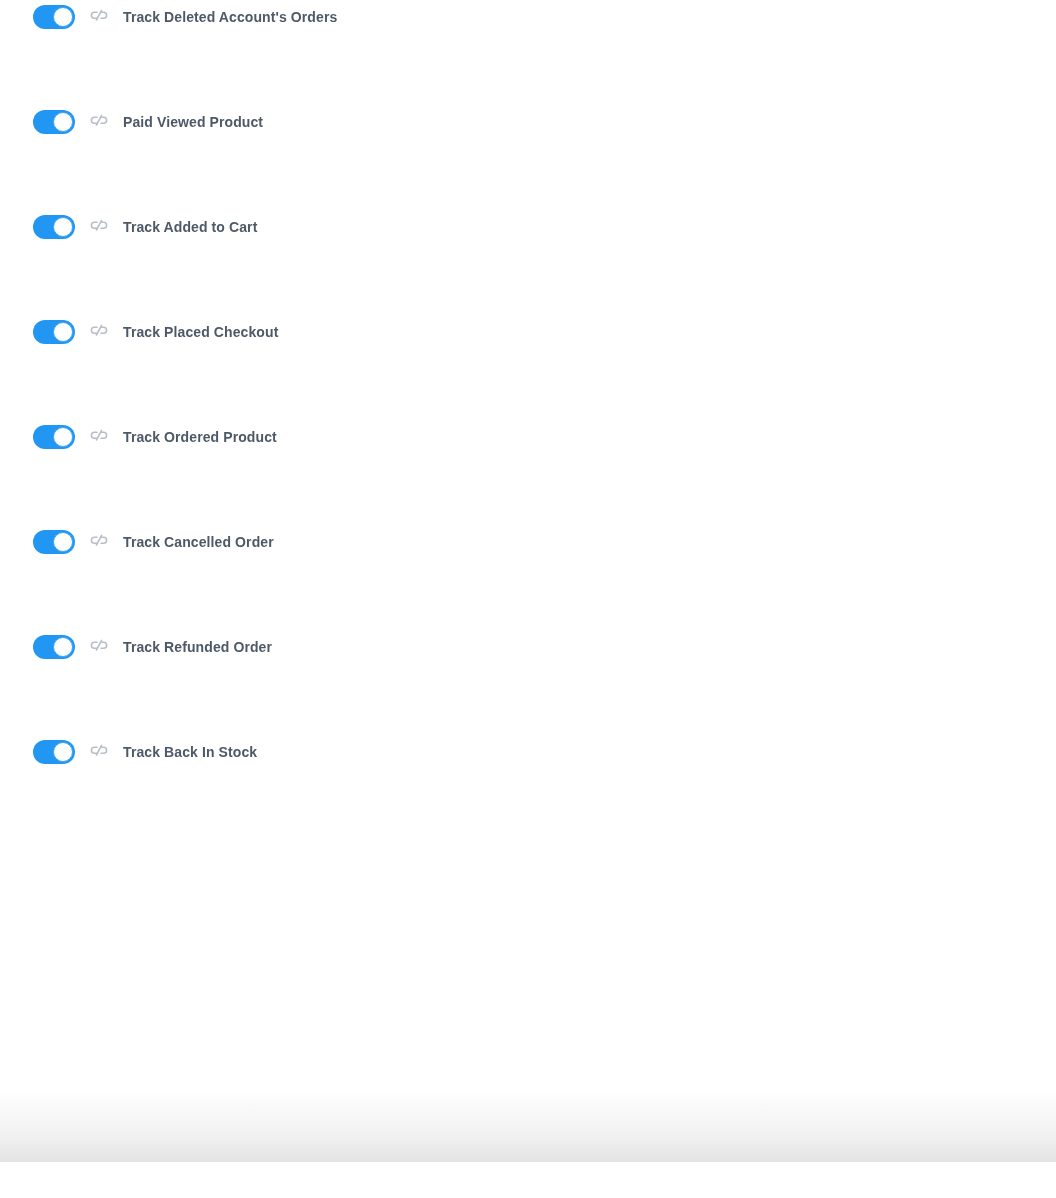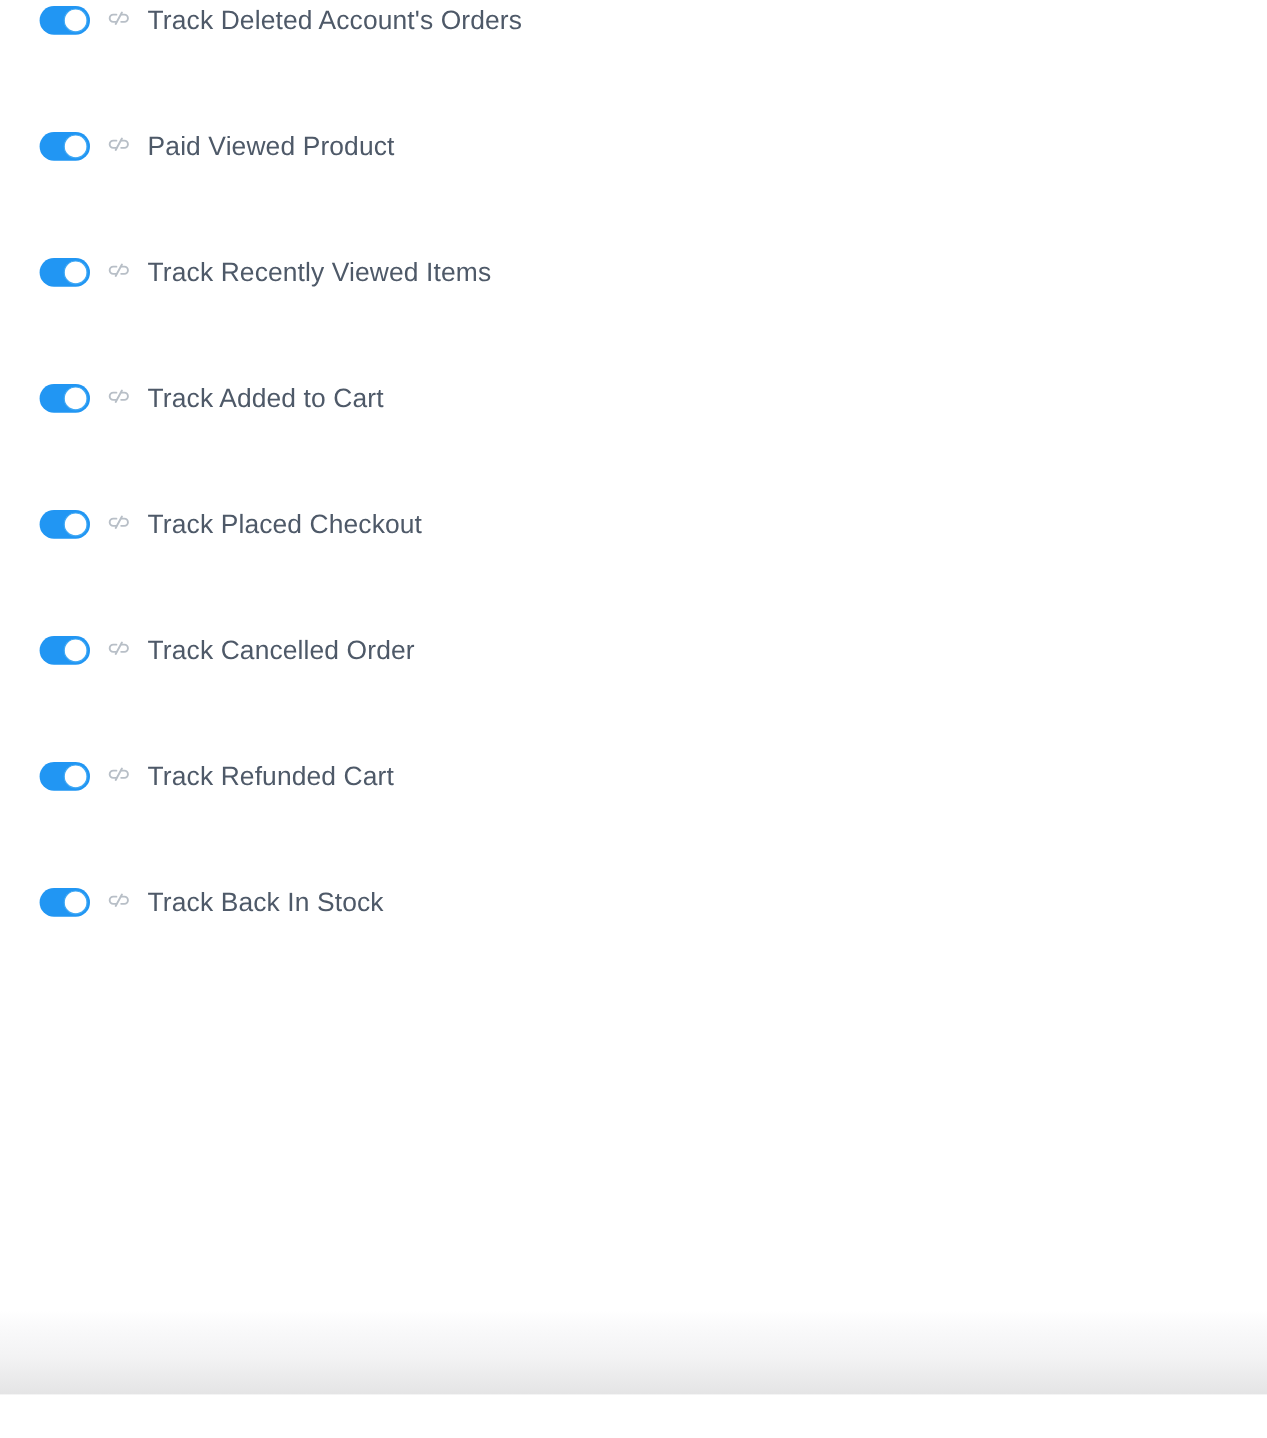--- a/index.html
+++ b/index.html
@@ -79,26 +79,26 @@
     color: #b8bfc7;
     display: flex;
     align-items: center;
     justify-content: center;
   }
   .unlink-icon svg { display: block; }
 
   
   .setting-label {
     margin-left: 13px;
-    font-size: 22px;
+    font-size: 14px;
     line-height: 22px;
     color: #4e5968;
     letter-spacing: 0.1px;
     white-space: nowrap;
-    font-weight: 400;
+    font-weight: 700;
   }
 </style>
 </head>
 <body>
 
 <div id="app">
 
   <div id="rows">
       <div class="setting-row">
     <div class="toggle" aria-checked="true">
@@ -130,33 +130,20 @@
     <div class="toggle" aria-checked="true">
       <div class="knob"></div>
     </div>
     <span class="unlink-icon">
       <svg width="20" height="20" viewBox="0 0 20 20" fill="none" stroke="currentColor" stroke-width="1.6" stroke-linecap="round" stroke-linejoin="round" aria-hidden="true">
         <path d="M8.0 5.2 H5.4 A3.0 3.0 0 0 0 5.4 11.2 H8.0"></path>
         <path d="M12.0 5.2 H14.6 A3.0 3.0 0 0 1 14.6 11.2 H12.0"></path>
         <path d="M7.4 13.0 L12.6 3.4"></path>
       </svg>
     </span>
-    <span class="setting-label">Track Recently Viewed Items</span>
-  </div>
-      <div class="setting-row">
-    <div class="toggle" aria-checked="true">
-      <div class="knob"></div>
-    </div>
-    <span class="unlink-icon">
-      <svg width="20" height="20" viewBox="0 0 20 20" fill="none" stroke="currentColor" stroke-width="1.6" stroke-linecap="round" stroke-linejoin="round" aria-hidden="true">
-        <path d="M8.0 5.2 H5.4 A3.0 3.0 0 0 0 5.4 11.2 H8.0"></path>
-        <path d="M12.0 5.2 H14.6 A3.0 3.0 0 0 1 14.6 11.2 H12.0"></path>
-        <path d="M7.4 13.0 L12.6 3.4"></path>
-      </svg>
-    </span>
     <span class="setting-label">Track Added to Cart</span>
   </div>
       <div class="setting-row">
     <div class="toggle" aria-checked="true">
       <div class="knob"></div>
     </div>
     <span class="unlink-icon">
       <svg width="20" height="20" viewBox="0 0 20 20" fill="none" stroke="currentColor" stroke-width="1.6" stroke-linecap="round" stroke-linejoin="round" aria-hidden="true">
         <path d="M8.0 5.2 H5.4 A3.0 3.0 0 0 0 5.4 11.2 H8.0"></path>
         <path d="M12.0 5.2 H14.6 A3.0 3.0 0 0 1 14.6 11.2 H12.0"></path>
@@ -169,34 +156,47 @@
     <div class="toggle" aria-checked="true">
       <div class="knob"></div>
     </div>
     <span class="unlink-icon">
       <svg width="20" height="20" viewBox="0 0 20 20" fill="none" stroke="currentColor" stroke-width="1.6" stroke-linecap="round" stroke-linejoin="round" aria-hidden="true">
         <path d="M8.0 5.2 H5.4 A3.0 3.0 0 0 0 5.4 11.2 H8.0"></path>
         <path d="M12.0 5.2 H14.6 A3.0 3.0 0 0 1 14.6 11.2 H12.0"></path>
         <path d="M7.4 13.0 L12.6 3.4"></path>
       </svg>
     </span>
+    <span class="setting-label">Track Ordered Product</span>
+  </div>
+      <div class="setting-row">
+    <div class="toggle" aria-checked="true">
+      <div class="knob"></div>
+    </div>
+    <span class="unlink-icon">
+      <svg width="20" height="20" viewBox="0 0 20 20" fill="none" stroke="currentColor" stroke-width="1.6" stroke-linecap="round" stroke-linejoin="round" aria-hidden="true">
+        <path d="M8.0 5.2 H5.4 A3.0 3.0 0 0 0 5.4 11.2 H8.0"></path>
+        <path d="M12.0 5.2 H14.6 A3.0 3.0 0 0 1 14.6 11.2 H12.0"></path>
+        <path d="M7.4 13.0 L12.6 3.4"></path>
+      </svg>
+    </span>
     <span class="setting-label">Track Cancelled Order</span>
   </div>
       <div class="setting-row">
     <div class="toggle" aria-checked="true">
       <div class="knob"></div>
     </div>
     <span class="unlink-icon">
       <svg width="20" height="20" viewBox="0 0 20 20" fill="none" stroke="currentColor" stroke-width="1.6" stroke-linecap="round" stroke-linejoin="round" aria-hidden="true">
         <path d="M8.0 5.2 H5.4 A3.0 3.0 0 0 0 5.4 11.2 H8.0"></path>
         <path d="M12.0 5.2 H14.6 A3.0 3.0 0 0 1 14.6 11.2 H12.0"></path>
         <path d="M7.4 13.0 L12.6 3.4"></path>
       </svg>
     </span>
-    <span class="setting-label">Track Refunded Cart</span>
+    <span class="setting-label">Track Refunded Order</span>
   </div>
       <div class="setting-row">
     <div class="toggle" aria-checked="true">
       <div class="knob"></div>
     </div>
     <span class="unlink-icon">
       <svg width="20" height="20" viewBox="0 0 20 20" fill="none" stroke="currentColor" stroke-width="1.6" stroke-linecap="round" stroke-linejoin="round" aria-hidden="true">
         <path d="M8.0 5.2 H5.4 A3.0 3.0 0 0 0 5.4 11.2 H8.0"></path>
         <path d="M12.0 5.2 H14.6 A3.0 3.0 0 0 1 14.6 11.2 H12.0"></path>
         <path d="M7.4 13.0 L12.6 3.4"></path>

